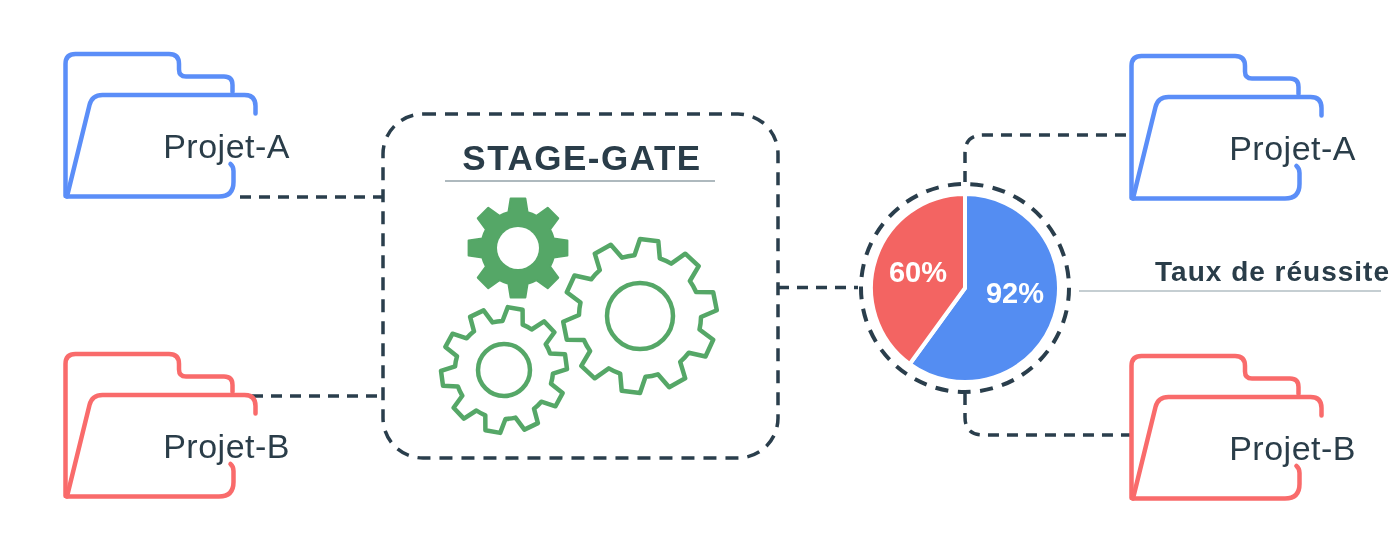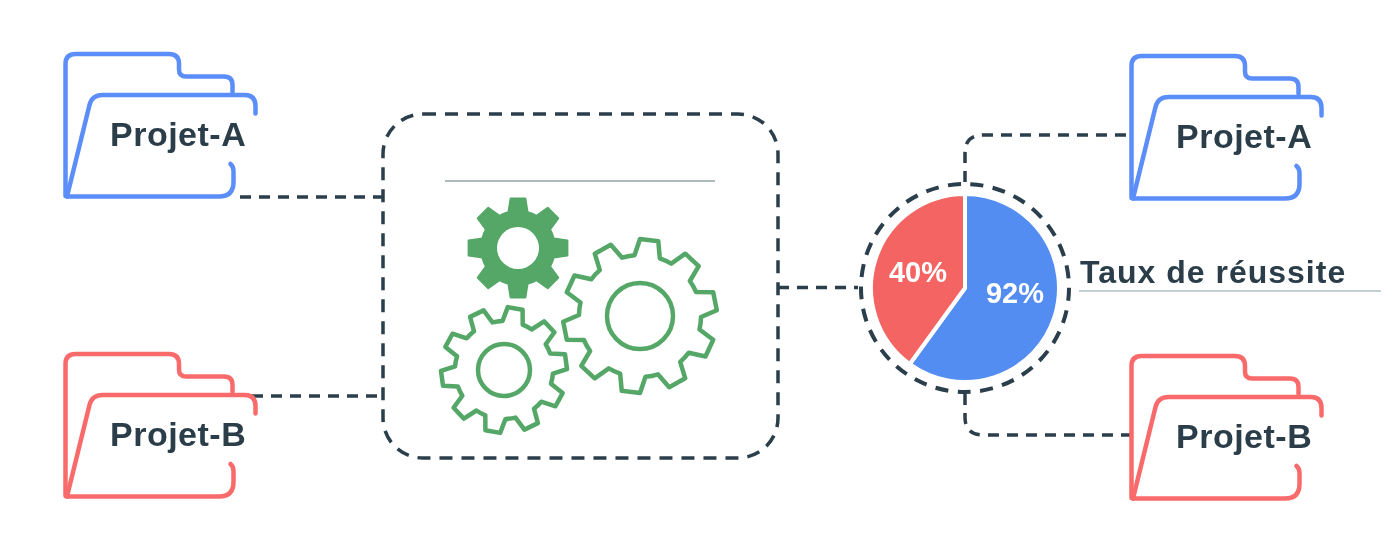--- a/index.html
+++ b/index.html
@@ -5,34 +5,35 @@
   html,body{margin:0;padding:0;background:#fff;}
   .canvas{
     position:relative;width:1400px;height:550px;background:#ffffff;overflow:hidden;
     font-family:"Liberation Sans",sans-serif;color:#2a3d49;
   }
   .abs{position:absolute;}
   svg{display:block;}
   .folder{position:absolute;width:200px;height:155px;}
   .folder svg{position:absolute;left:0;top:0;}
   .folder-label{
-    position:absolute;left:48px;top:67px;width:180px;text-align:left;
-    font-size:34px;font-weight:700;letter-spacing:.5px;color:#2a3d49;line-height:38px;
+    position:absolute;left:48px;top:79px;width:180px;text-align:right;
+    font-size:34px;font-weight:400;letter-spacing:.5px;color:#2a3d49;line-height:38px;
     white-space:nowrap;
   }
   .box-title{
     position:absolute;left:432px;top:138px;width:300px;text-align:center;
     font-size:35px;font-weight:800;letter-spacing:1.5px;color:#2a3d49;line-height:40px;
     white-space:nowrap;
   }
   .title-underline{position:absolute;left:445px;top:180px;width:270px;height:2px;background:#aeb9be;}
   .result-label{
     position:absolute;left:1080px;top:255px;width:310px;
-    font-size:32px;font-weight:600;letter-spacing:1px;color:#2a3d49;line-height:34px;
+    font-size:28px;font-weight:600;letter-spacing:1px;color:#2a3d49;line-height:34px;
     white-space:nowrap;
+    text-align:right;
   }
   .result-underline{position:absolute;left:1079px;top:290px;width:302px;height:2px;background:#c5ced2;}
   .pie-wrap{position:absolute;left:850px;top:173px;width:230px;height:230px;}
   .pie-label{
     position:absolute;width:90px;text-align:center;color:#ffffff;
     font-size:29px;font-weight:600;line-height:32px;white-space:nowrap;
   }
   .pie-label.l40{left:23px;top:83px;}
   .pie-label.l60{left:120px;top:104px;}
 </style>
@@ -81,37 +82,38 @@
     <div class="folder-label">Projet-A</div>
   </div>
 
   <div class="folder" style="left:1128px;top:350px;">
     <svg width="200" height="155" viewBox="0 0 200 155">
       <use href="#folderShape" stroke-width="4.5" stroke="#f96b6b"></use>
     </svg>
     <div class="folder-label">Projet-B</div>
   </div>
 
+  <div class="box-title">STAGE-GATE</div>
   <div class="title-underline"></div>
 
   <svg id="gears" class="abs" style="left:430px;top:185px;" width="300" height="260" viewBox="0 0 300 260">
       <path d="M 204.5 70.2 L 210.0 54.0 L 228.3 56.2 L 229.8 73.3 A 61 61 0 0 1 241.2 78.6 L 241.2 78.6 L 255.3 68.7 L 268.7 81.2 L 259.9 96.0 A 61 61 0 0 1 266.1 107.0 L 266.1 107.0 L 283.2 107.3 L 286.8 125.2 L 271.0 132.0 A 61 61 0 0 1 269.5 144.5 L 269.5 144.5 L 283.2 154.8 L 275.5 171.5 L 258.8 167.7 A 61 61 0 0 1 250.2 176.9 L 250.2 176.9 L 255.2 193.3 L 239.2 202.2 L 227.9 189.3 A 61 61 0 0 1 215.5 191.8 L 215.5 191.8 L 210.0 208.0 L 191.7 205.8 L 190.2 188.7 A 61 61 0 0 1 178.8 183.4 L 178.8 183.4 L 164.7 193.3 L 151.3 180.8 L 160.1 166.0 A 61 61 0 0 1 153.9 155.0 L 153.9 155.0 L 136.8 154.7 L 133.2 136.8 L 149.0 130.0 A 61 61 0 0 1 150.5 117.5 L 150.5 117.5 L 136.8 107.2 L 144.5 90.5 L 161.2 94.3 A 61 61 0 0 1 169.8 85.1 L 169.8 85.1 L 164.8 68.7 L 180.8 59.8 L 192.1 72.7 A 61 61 0 0 1 204.5 70.2 Z" fill="#ffffff" stroke="#55a767" stroke-width="4.5" stroke-linejoin="round"></path>
       <circle cx="210" cy="131" r="33" fill="#ffffff" stroke="#55a767" stroke-width="4.5"></circle>
       <path d="M 72.5 136.0 L 77.8 122.1 L 92.6 124.8 L 92.7 139.7 A 49 49 0 0 1 101.6 144.5 L 101.6 144.5 L 114.1 136.4 L 124.4 147.2 L 115.7 159.3 A 49 49 0 0 1 120.1 168.4 L 120.1 168.4 L 135.0 169.2 L 137.0 184.1 L 122.9 188.7 A 49 49 0 0 1 121.0 198.7 L 121.0 198.7 L 132.6 208.1 L 125.5 221.3 L 111.3 216.7 A 49 49 0 0 1 104.0 223.7 L 104.0 223.7 L 107.9 238.1 L 94.4 244.6 L 85.5 232.6 A 49 49 0 0 1 75.5 234.0 L 75.5 234.0 L 70.2 247.9 L 55.4 245.2 L 55.3 230.3 A 49 49 0 0 1 46.4 225.5 L 46.4 225.5 L 33.9 233.6 L 23.6 222.8 L 32.3 210.7 A 49 49 0 0 1 27.9 201.6 L 27.9 201.6 L 13.0 200.8 L 11.0 185.9 L 25.1 181.3 A 49 49 0 0 1 27.0 171.3 L 27.0 171.3 L 15.4 161.9 L 22.5 148.7 L 36.7 153.3 A 49 49 0 0 1 44.0 146.3 L 44.0 146.3 L 40.1 131.9 L 53.6 125.4 L 62.5 137.4 A 49 49 0 0 1 72.5 136.0 Z" fill="#ffffff" stroke="#55a767" stroke-width="4.5" stroke-linejoin="round"></path>
       <circle cx="74" cy="185" r="26" fill="#ffffff" stroke="#55a767" stroke-width="4.5"></circle>
       <path d="M 78.4 27.3 L 80.6 13.6 L 95.4 13.6 L 97.6 27.3 A 37 37 0 0 1 106.5 30.9 L 106.5 30.9 L 117.7 22.8 L 128.2 33.3 L 120.1 44.5 A 37 37 0 0 1 123.7 53.4 L 123.7 53.4 L 137.4 55.6 L 137.4 70.4 L 123.7 72.6 A 37 37 0 0 1 120.1 81.5 L 120.1 81.5 L 128.2 92.7 L 117.7 103.2 L 106.5 95.1 A 37 37 0 0 1 97.6 98.7 L 97.6 98.7 L 95.4 112.4 L 80.6 112.4 L 78.4 98.7 A 37 37 0 0 1 69.5 95.1 L 69.5 95.1 L 58.3 103.2 L 47.8 92.7 L 55.9 81.5 A 37 37 0 0 1 52.3 72.6 L 52.3 72.6 L 38.6 70.4 L 38.6 55.6 L 52.3 53.4 A 37 37 0 0 1 55.9 44.5 L 55.9 44.5 L 47.8 33.3 L 58.3 22.8 L 69.5 30.9 A 37 37 0 0 1 78.4 27.3 Z" fill="#55a767" stroke="#55a767" stroke-width="2" stroke-linejoin="round"></path>
       <circle cx="88" cy="63" r="21" fill="#ffffff"></circle>
     </svg>
 
   <div class="pie-wrap">
     <svg width="230" height="230" viewBox="0 0 230 230">
       <circle cx="115" cy="115" r="104" fill="none" stroke-width="4" stroke-dasharray="13 9.5" stroke="#2a3e4c"></circle>
       <path d="M 115 115 L 115 21 A 94 94 0 1 1 59.75 191.05 Z" stroke="#ffffff" stroke-width="4" stroke-linejoin="round" fill="#548df2"></path>
       <path d="M 115 115 L 59.75 191.05 A 94 94 0 0 1 115 21 Z" stroke="#ffffff" stroke-width="4" stroke-linejoin="round" fill="#f36462"></path>
     </svg>
-    <div class="pie-label l40">40%</div>
+    <div class="pie-label l40">60%</div>
     <div class="pie-label l60">92%</div>
   </div>
 
   <div class="result-label">Taux de réussite</div>
   <div class="result-underline"></div>
 
 </div>
 
 </body></html>

